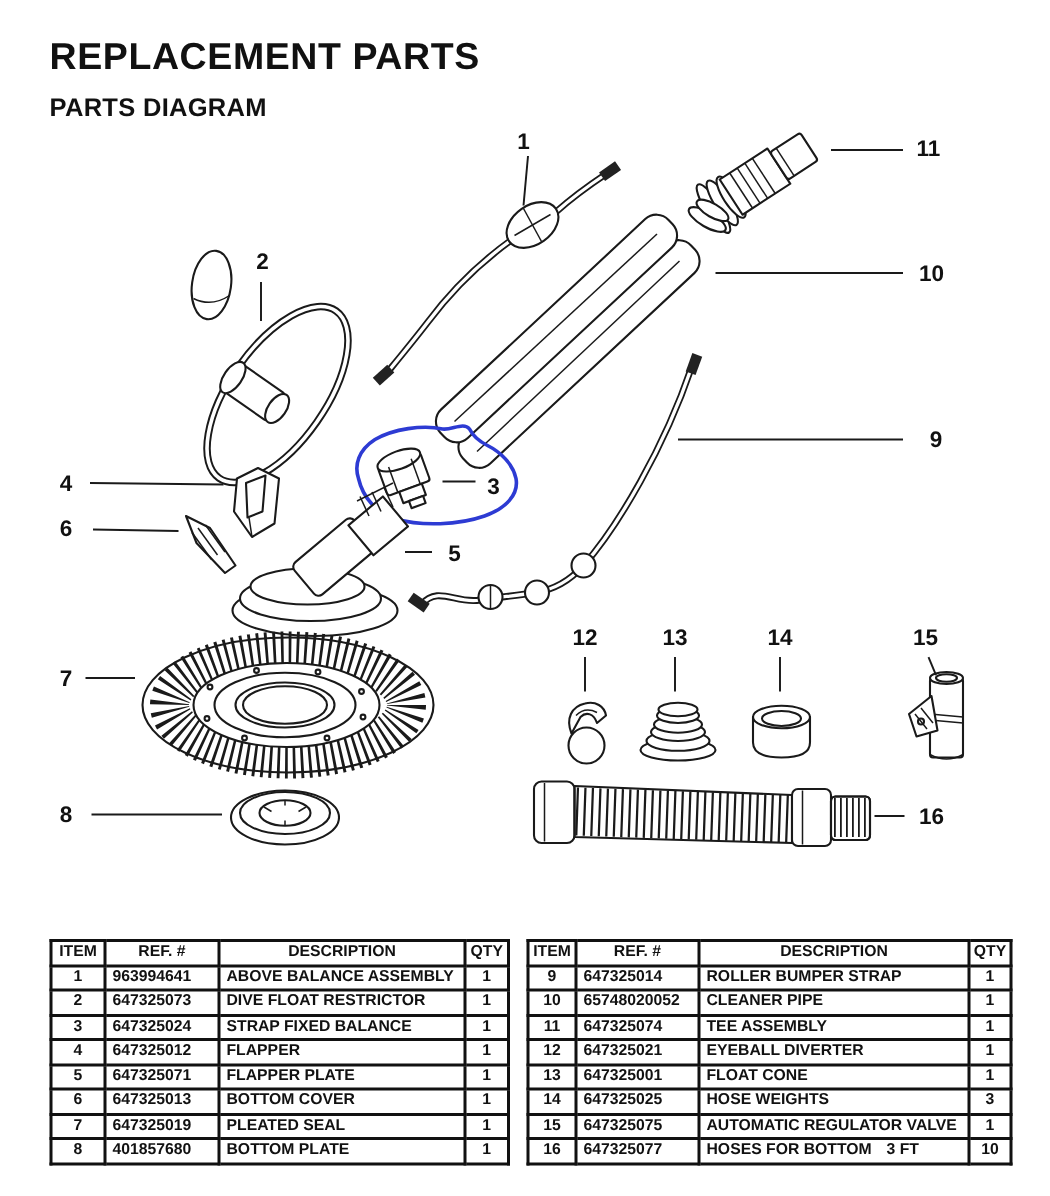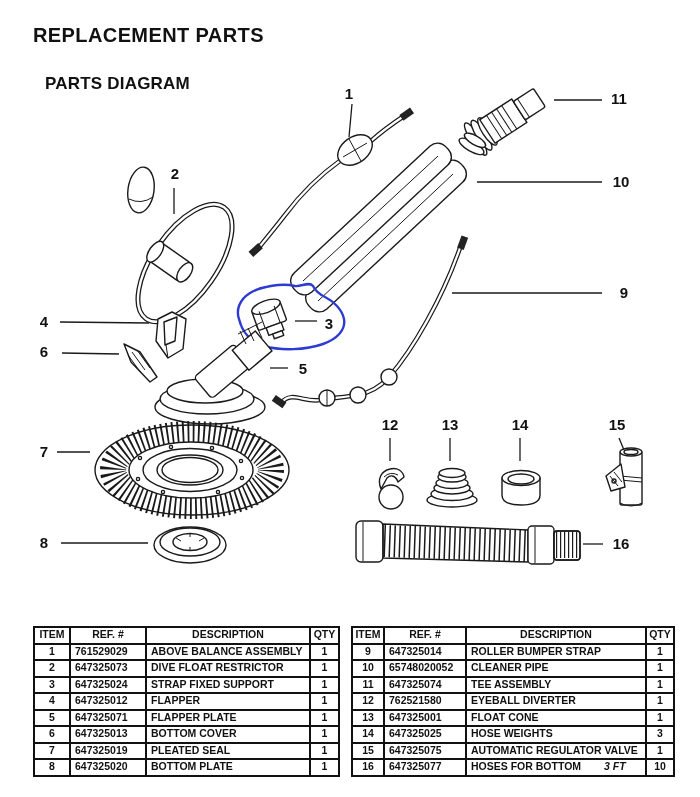--- a/index.html
+++ b/index.html
@@ -2,22 +2,22 @@
 <html style="--ink: #1a1a1a; --annotation: #2d3bd3;"><head>
 <meta charset="utf-8">
 <style>
   html,body{margin:0;padding:0;}
   body{
     width:700px;height:797px;background:#ffffff;position:relative;
     font-family:"Liberation Sans", sans-serif;color:#111;overflow:hidden;
   }
   :root{ --ink:#1a1a1a; --annotation:#2d3bd3; }
 
-  .page-title{position:absolute;left:33px;top:24px;margin:0;font-size:20px;font-weight:bold;letter-spacing:.4px;}
-  .page-subtitle{position:absolute;left:33px;top:62px;margin:12px;font-size:17px;font-weight:bold;letter-spacing:.2px;}
+  .page-title{position:absolute;left:33px;top:24px;margin:0;font-size:25px;font-weight:bold;letter-spacing:.4px;}
+  .page-subtitle{position:absolute;left:33px;top:62px;margin:0;font-size:17px;font-weight:bold;letter-spacing:.2px;}
 
   svg.diagram{position:absolute;left:0;top:85px;width:700px;height:530px;}
 
   
   .ln{stroke:var(--ink);stroke-width:1.4;fill:none;stroke-linecap:round;stroke-linejoin:round;}
   .fw{stroke:var(--ink);stroke-width:1.4;fill:#ffffff;stroke-linejoin:round;}
   .thin{stroke:var(--ink);stroke-width:1;fill:none;}
   .tube-outer{stroke:var(--ink);stroke-width:4.6;fill:none;stroke-linecap:round;}
   .tube-inner{stroke:#ffffff;stroke-width:2.2;fill:none;stroke-linecap:round;}
   .ring-outer{stroke:var(--ink);stroke-width:5;fill:none;}
@@ -30,21 +30,21 @@
 
   
   .tables{position:absolute;left:0;top:626px;width:612px;height:160px;}
   table{border-collapse:collapse;position:absolute;table-layout:fixed;}
   .tbl-left{left:33px;width:305px;}
   .tbl-right{left:351px;width:322px;}
   th,td{border:2px solid #111;font-size:10.5px;font-weight:bold;padding:1px 4px;height:12.5px;line-height:1.1;overflow:hidden;white-space:nowrap;}
   th{text-align:center;}
   th.c-item,td.c-item{text-align:center;padding:1px 1px;}
   th.c-qty,td.c-qty{text-align:center;padding:1px 1px;}
-  .desc-note{font-style:italic;margin-left:23px;}
+  .desc-note{margin-left:10px;}
 </style>
 </head>
 <body>
 
 <h1 class="page-title">REPLACEMENT PARTS</h1>
 <h2 class="page-subtitle">PARTS DIAGRAM</h2>
 
 <svg class="diagram" viewBox="0 85 700 530">
 
   <g>
@@ -268,34 +268,34 @@
       </colgroup>
     <tbody>
         <tr>
       <th class="c-item">ITEM</th>
       <th>REF. #</th>
       <th>DESCRIPTION</th>
       <th class="c-qty">QTY</th>
     </tr>
     <tr>
       <td class="c-item">1</td>
-      <td>761529029</td>
+      <td>963994641</td>
       <td>ABOVE BALANCE ASSEMBLY</td>
       <td class="c-qty">1</td>
     </tr>
     <tr>
       <td class="c-item">2</td>
       <td>647325073</td>
       <td>DIVE FLOAT RESTRICTOR</td>
       <td class="c-qty">1</td>
     </tr>
     <tr>
       <td class="c-item">3</td>
       <td>647325024</td>
-      <td>STRAP FIXED SUPPORT</td>
+      <td>STRAP FIXED BALANCE</td>
       <td class="c-qty">1</td>
     </tr>
     <tr>
       <td class="c-item">4</td>
       <td>647325012</td>
       <td>FLAPPER</td>
       <td class="c-qty">1</td>
     </tr>
     <tr>
       <td class="c-item">5</td>
@@ -310,21 +310,21 @@
       <td class="c-qty">1</td>
     </tr>
     <tr>
       <td class="c-item">7</td>
       <td>647325019</td>
       <td>PLEATED SEAL</td>
       <td class="c-qty">1</td>
     </tr>
     <tr>
       <td class="c-item">8</td>
-      <td>647325020</td>
+      <td>401857680</td>
       <td>BOTTOM PLATE</td>
       <td class="c-qty">1</td>
     </tr>
   </tbody>
     </table>
 
   <table class="tbl-right">
     <colgroup>
         <col style="width:32px">
         <col style="width:82px">
@@ -351,21 +351,21 @@
       <td class="c-qty">1</td>
     </tr>
     <tr>
       <td class="c-item">11</td>
       <td>647325074</td>
       <td>TEE ASSEMBLY</td>
       <td class="c-qty">1</td>
     </tr>
     <tr>
       <td class="c-item">12</td>
-      <td>762521580</td>
+      <td>647325021</td>
       <td>EYEBALL DIVERTER</td>
       <td class="c-qty">1</td>
     </tr>
     <tr>
       <td class="c-item">13</td>
       <td>647325001</td>
       <td>FLOAT CONE</td>
       <td class="c-qty">1</td>
     </tr>
     <tr>

